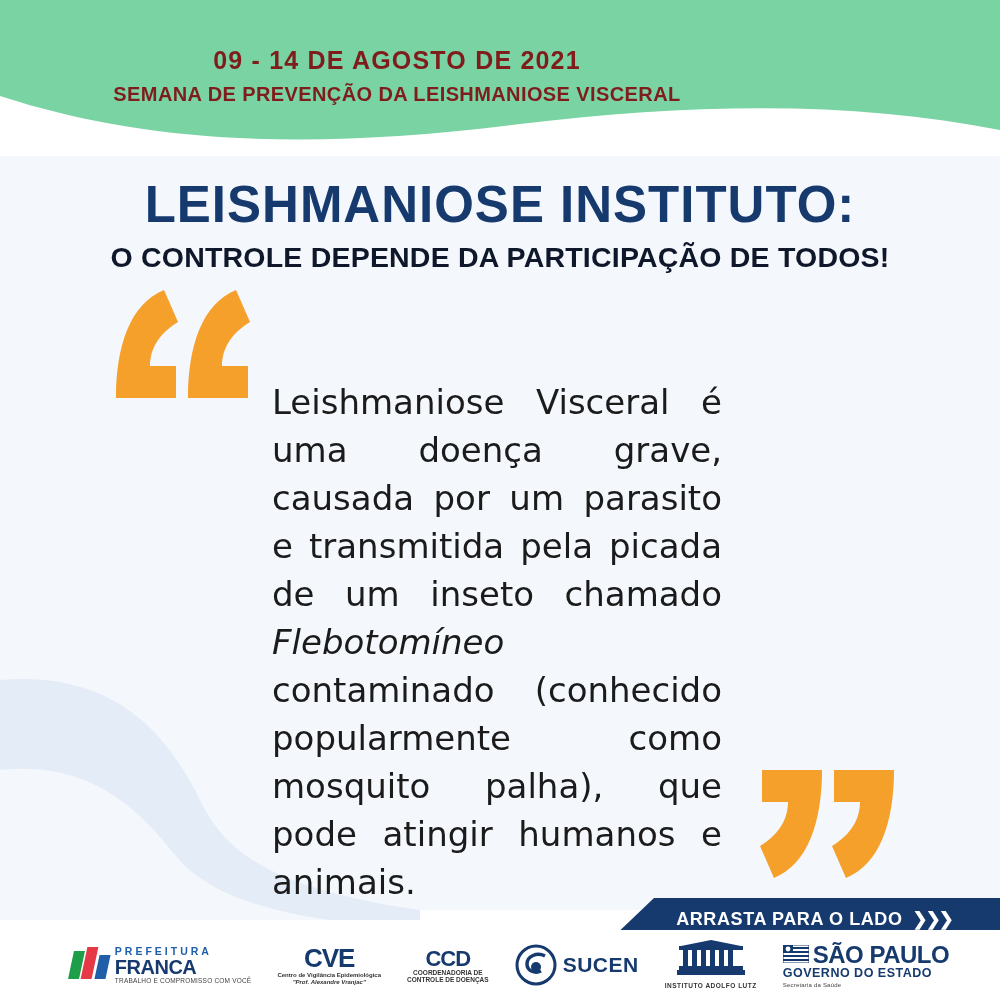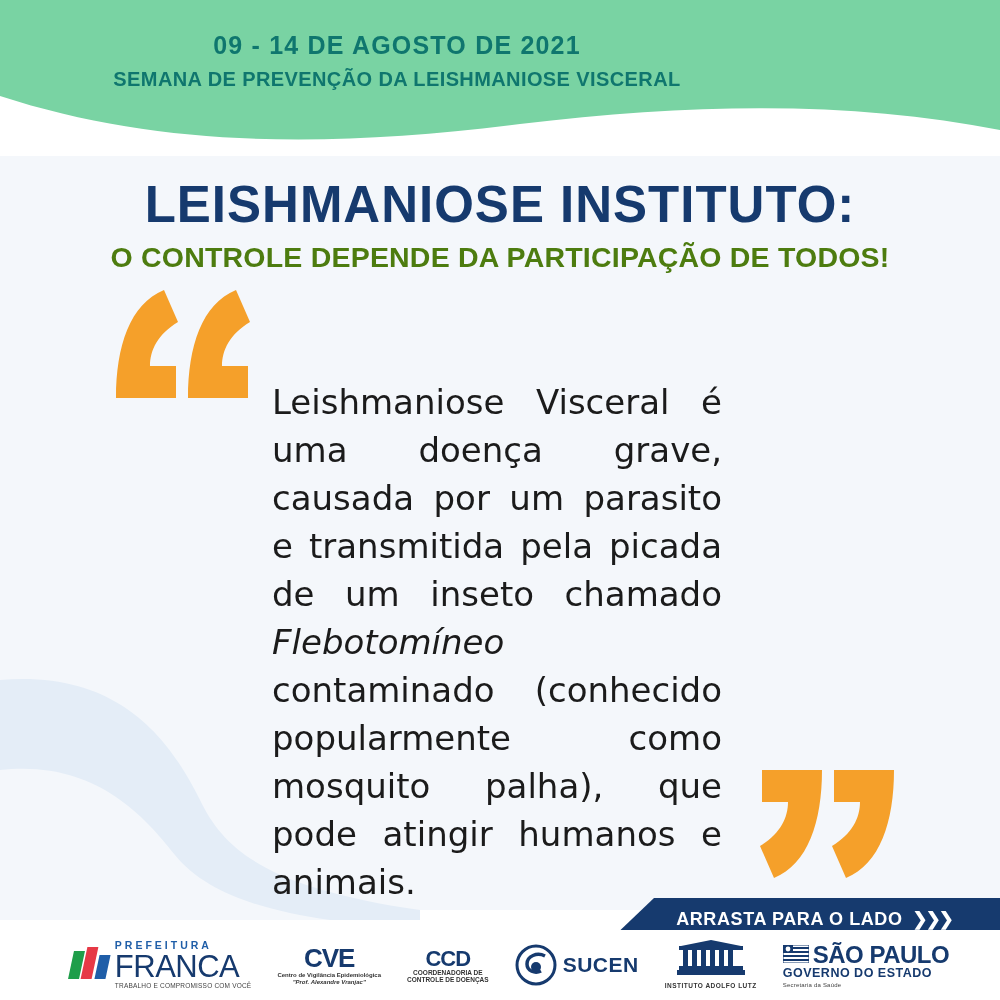--- a/index.html
+++ b/index.html
@@ -20,25 +20,25 @@
     z-index:2;
   }
   .banner-wave{
     position:absolute;
     left:0; top:96px;
     width:1000px; height:60px;
     z-index:3;
   }
   .banner-text{
     position:absolute;
-    left:0; top:1px;
+    left:0; top:16px;
     width:794px;
     z-index:4;
     text-align:center;
-    color:#0f766e;
+    color:#7f1d1d;
   }
   .banner-date{
     margin-top:30px;
     font-size:25px;
     font-weight:bold;
     letter-spacing:1.2px;
   }
   .banner-title{
     margin-top:8px;
     font-size:20px;
@@ -70,21 +70,21 @@
     z-index:5;
   }
   .headline-main{
     color:#163a6e;
     font-size:51px;
     font-weight:bold;
     letter-spacing:1px;
     line-height:1.05;
   }
   .headline-sub{
-    color:#4d7c0f;
+    color:#0f172a;
     font-size:28.5px;
     font-weight:bold;
     letter-spacing:0.2px;
     margin-top:9px;
   }
 
   
   .quote-open{
     position:absolute;
     left:108px; top:286px;
@@ -163,21 +163,21 @@
     height:52px;
   }
   .logo-text{ line-height:1.05; }
 
   
   .pf-mark{ width:38px; height:36px; position:relative; }
   .pf-l1{position:absolute;left:0;top:4px;width:11px;height:28px;background:#1f9e4a;transform:skewX(-12deg);}
   .pf-l2{position:absolute;left:13px;top:0px;width:11px;height:32px;background:#e63946;transform:skewX(-12deg);}
   .pf-l3{position:absolute;left:26px;top:8px;width:11px;height:24px;background:#1f5ea8;transform:skewX(-12deg);}
   .pf-top{font-size:10.5px;letter-spacing:3px;color:#1f5ea8;font-weight:bold;}
-  .pf-main{font-size:31px;font-weight:normal;color:#163a6e;letter-spacing:-0.5px;}
+  .pf-main{font-size:20px;font-weight:bold;color:#163a6e;letter-spacing:-0.5px;}
   .pf-slogan{font-size:6.5px;color:#444;letter-spacing:0.2px;}
 
   
   .cve-main{font-size:26px;font-weight:bold;color:#163a6e;letter-spacing:-1px;}
   .cve-sub1{font-size:6px;color:#333;font-weight:bold;}
   .cve-sub2{font-size:6px;color:#333;font-weight:bold;font-style:italic;}
 
   
   .ccd-main{font-size:22px;font-weight:bold;color:#163a6e;letter-spacing:-1px;}
   .ccd-sub1{font-size:6.5px;color:#333;font-weight:bold;}

